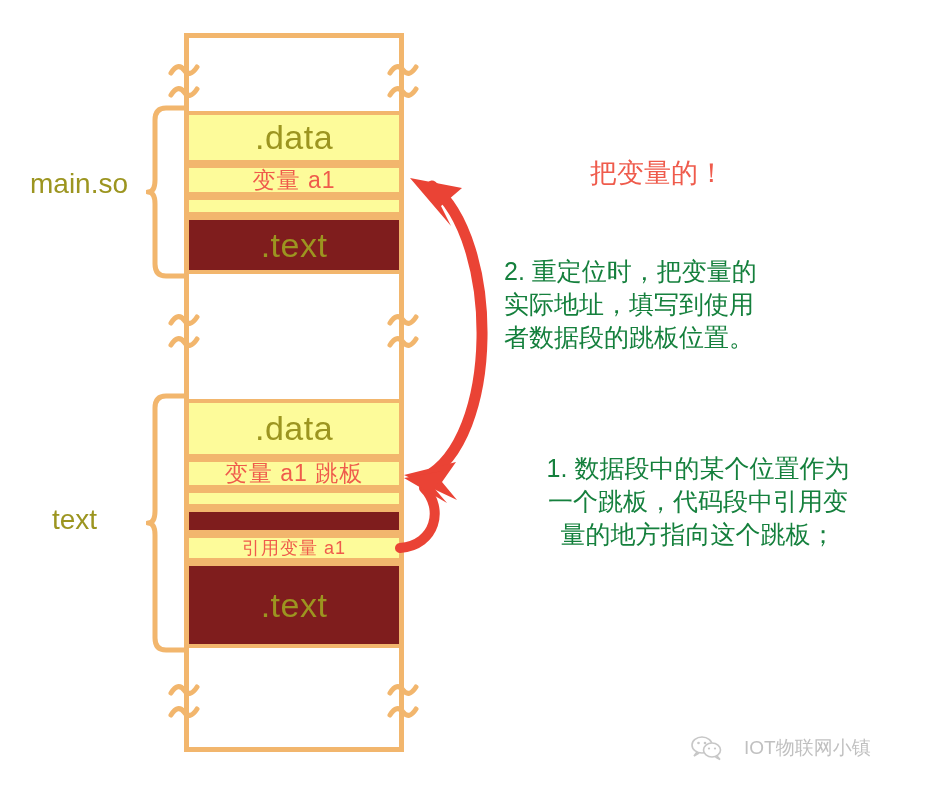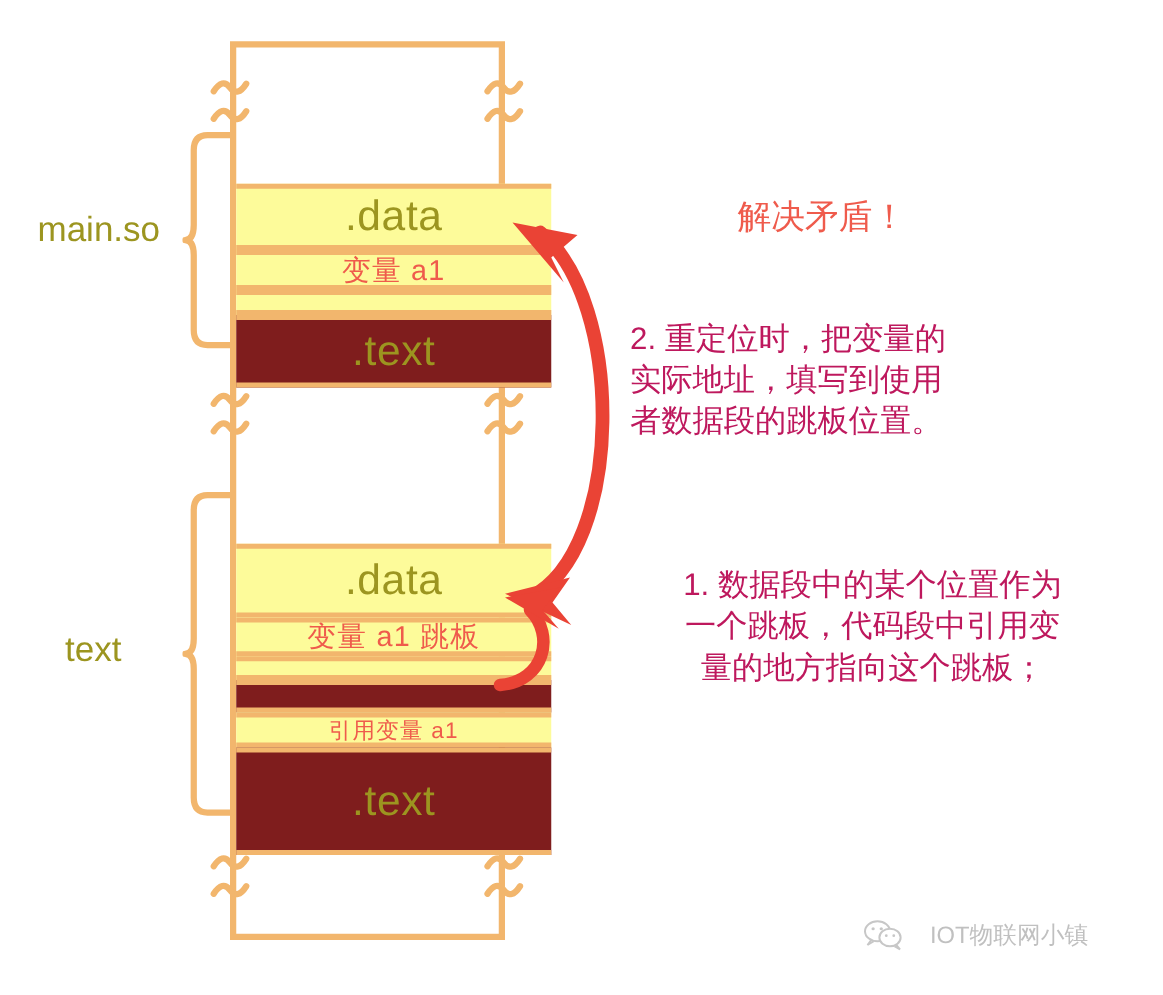--- a/index.html
+++ b/index.html
@@ -30,29 +30,28 @@
     height: 719px;
     border: 5px solid #f2b66d;
     box-sizing: border-box;
     background: #ffffff;
   }
 
   
   .seg {
     box-sizing: border-box;
     left: 189px;
-    width: 252px;
+    width: 210px;
     border-top: 4px solid #f2b66d;
     border-bottom: 4px solid #f2b66d;
     display: flex;
     align-items: center;
     justify-content: center;
     overflow: hidden;
     white-space: nowrap;
-    margin-top: 36px;
   }
   .seg.yellow { background: #fdfb9a; }
   .seg.green  { background: #7f1d1d; }
 
   .seg-title {
     color: #9c9520;
     font-size: 34px;
     letter-spacing: 0.5px;
   }
   .seg-note {
@@ -74,21 +73,21 @@
 
   
   .side-label {
     color: #9c9520;
     font-size: 28px;
     white-space: nowrap;
   }
 
   
   .annot {
-    color: #be185d;
+    color: #15803d;
     font-size: 25px;
     line-height: 1.32;
     white-space: pre-line;
   }
   #headline-text {
     color: #ef5b4c;
     font-size: 27px;
     white-space: nowrap;
   }
   #annot-2 { text-align: left; }
@@ -204,21 +203,21 @@
     <g>
       <polygon points="404,475 456,462 442,482 457,500" fill="#ea4335"></polygon>
     </g>
 
     <g>
       <path d="M400 548 C 436 545, 444 508, 424 488" stroke="#ea4335" stroke-width="10" fill="none" stroke-linecap="round"></path>
       <polygon points="404,478 448,470 434,488 447,503" fill="#ea4335"></polygon>
     </g>
   </svg>
 
-  <div class="abs" id="headline-text" style="left:590px; top:155px;">解决矛盾！</div>
+  <div class="abs" id="headline-text" style="left:590px; top:155px;">把变量的！</div>
 
   <div class="abs annot" id="annot-2" style="left:504px; top:255px; width:360px;">2. 重定位时，把变量的
 实际地址，填写到使用
 者数据段的跳板位置。</div>
 
   <div class="abs annot" id="annot-1" style="left:498px; top:452px; width:400px;">1. 数据段中的某个位置作为
 一个跳板，代码段中引用变
 量的地方指向这个跳板；</div>
 
   <div id="watermark" class="abs">

